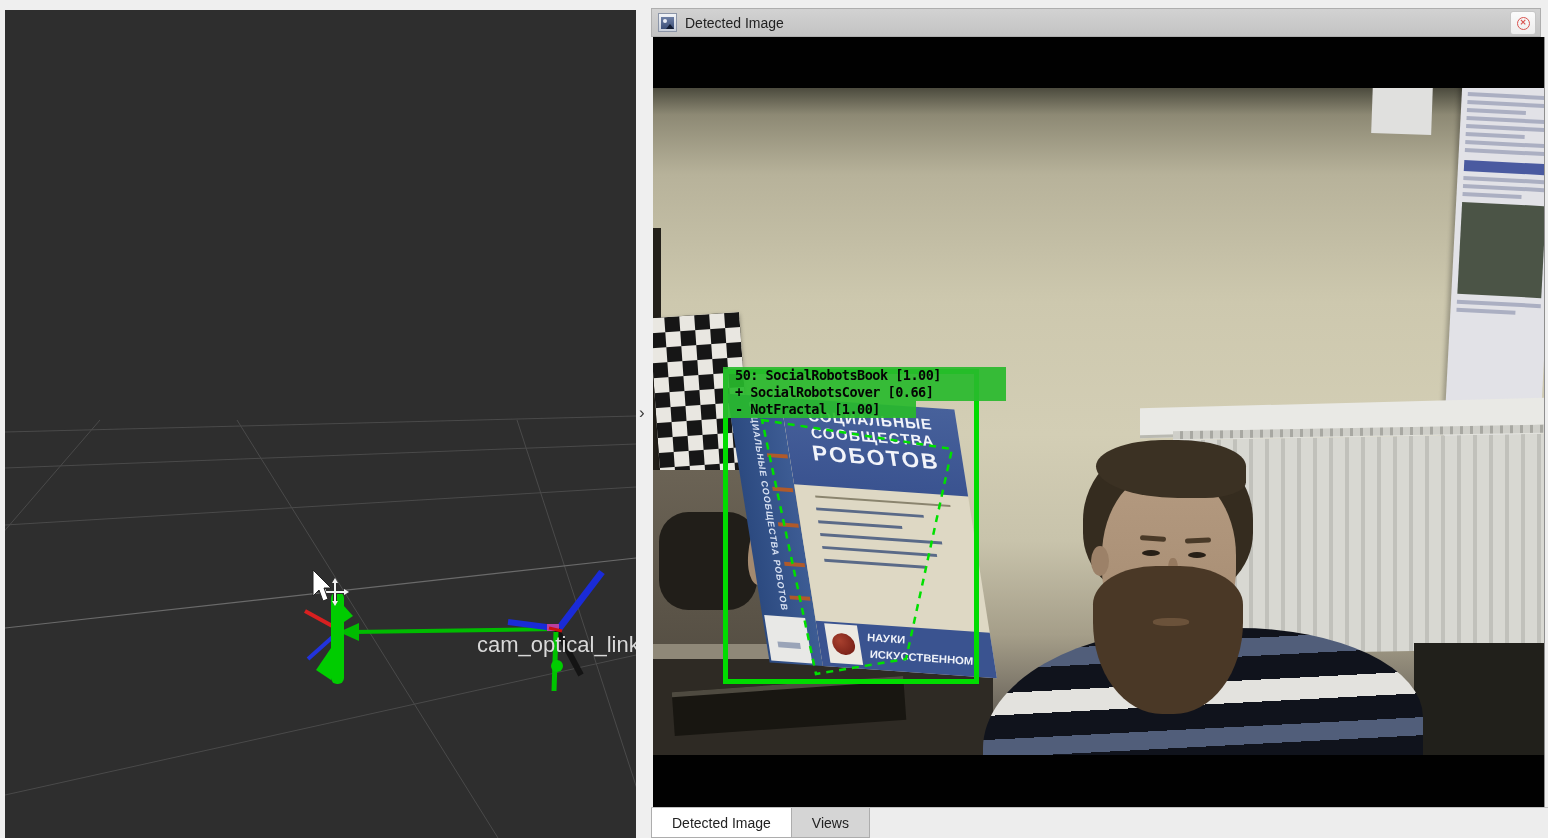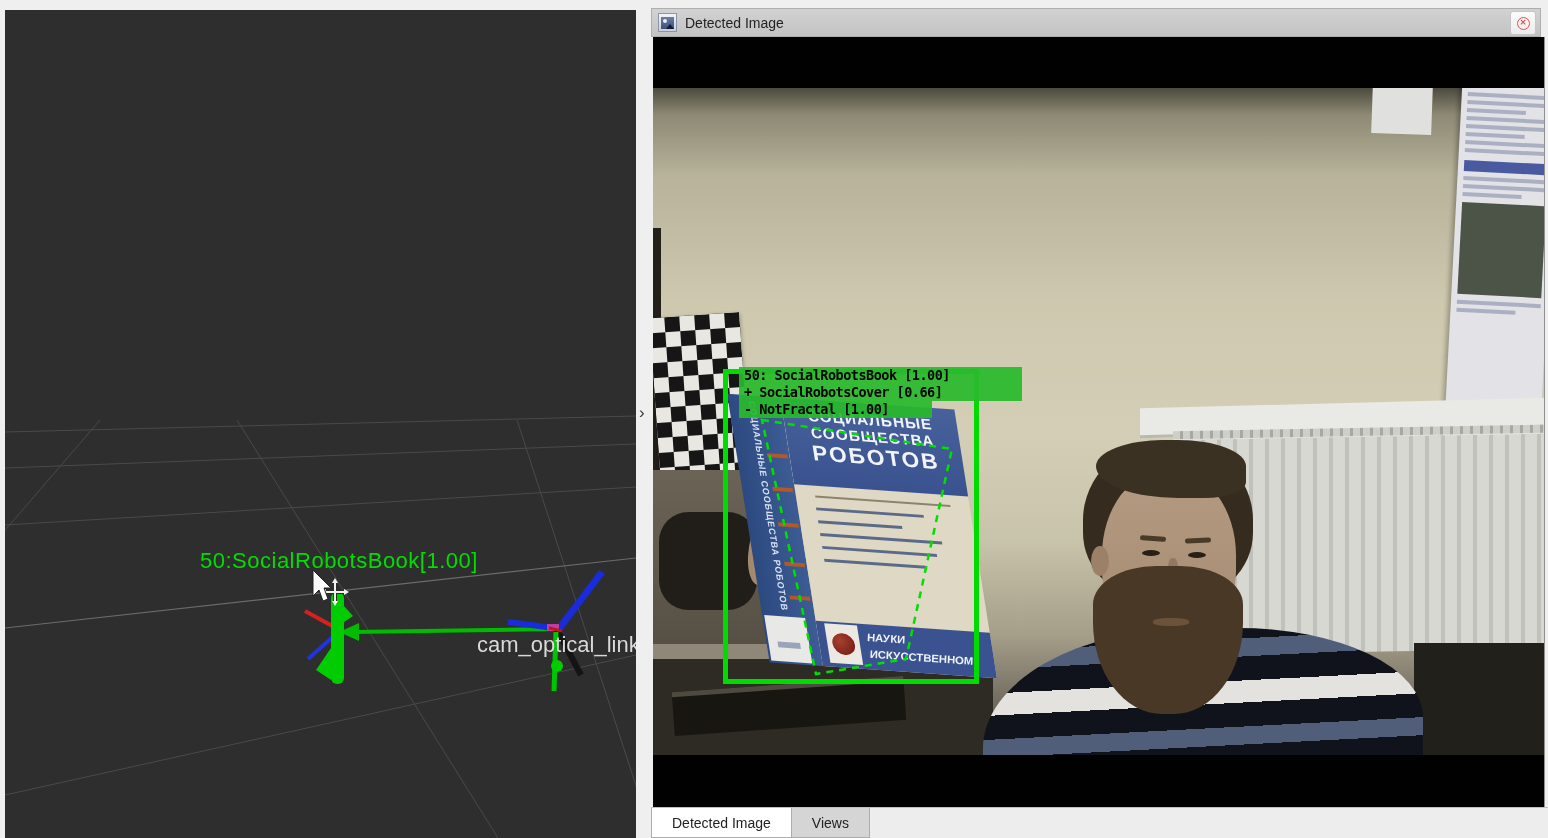--- a/index.html
+++ b/index.html
@@ -89,21 +89,21 @@
   .cover .rule { width:78%; height:2px; background:#8a846e; margin:10px auto 8px; }
   .cover .b { height:3px; background:#5a6a88; margin:10px 14px 0 18px; }
   .cover .band { position:absolute; left:0; bottom:0; width:100%; height:46px; background:#3a5390; color:#eef1f8; }
   .band .logo { position:absolute; left:8px; bottom:4px; width:32px; height:40px; background:#ece9e2; display:flex; align-items:center; justify-content:center; }
   .band .logo i { width:22px; height:22px; border-radius:50%; background:radial-gradient(circle at 35% 35%, #a8402e, #6d1812); }
   .band .p1 { position:absolute; left:48px; top:7px; font-size:11px; font-weight:bold; font-style:italic; }
   .band .p2 { position:absolute; left:48px; top:24px; font-size:11px; font-weight:bold; font-style:italic; }
 
   .bbox { left:70px; top:281px; width:256px; height:315px; border:5px solid #00dc00; }
   .dets { left:70px; top:279px; }
-  .dets .row { height:17px; background:rgba(40,186,45,0.92); color:#050505; font-family:"DejaVu Sans Mono", monospace; font-size:13.5px; font-weight:bold; line-height:17px; padding-left:5px; white-space:nowrap; letter-spacing:-0.5px;margin-left:16px; }
+  .dets .row { height:17px; background:rgba(40,186,45,0.92); color:#050505; font-family:"DejaVu Sans Mono", monospace; font-size:13.5px; font-weight:bold; line-height:17px; padding-left:12px; white-space:nowrap; letter-spacing:-0.5px; }
   .dets .r1 { width:283px; } .dets .r2 { width:283px; } .dets .r3 { width:193px; }
 
   
   #tabbar { position:absolute; left:0; top:807px; width:897px; height:31px; background:#ededed; border-top:1px solid #c2c2c2; display:flex; }
   .tab { height:30px; padding:0 20px; font-size:14px; color:#222; display:flex; align-items:center; border:1px solid #adadad; border-top:none; cursor:pointer; }
   .tab.active { background:#ffffff; }
   .tab.inactive { background:#d5d5d5; border-left:none; }
 </style>
 </head>
 <body>
@@ -160,21 +160,20 @@
           <polygon points="330,568 327,573 333,573"></polygon>
             <polygon points="330,596 327,591 333,591"></polygon>
           <polygon points="316,582 321,579 321,585"></polygon>
             <polygon points="344,582 339,579 339,585"></polygon>
         </g>
       </g>
 
       <polygon points="308,560 308,586 314,580 318,591 323,589 319,578 326,578" fill="#ffffff" stroke="#222" stroke-width="1"></polygon>
     </svg>
 
-    <div class="lbl-green">50:SocialRobotsBook[1.00]</div>
     <div class="lbl-frame">cam_optical_link</div>
   </div>
 
   <div id="splitter">
     <span class="chev">›</span>
   </div>
 
   <div id="rpanel">
 
     <div id="titlebar">

